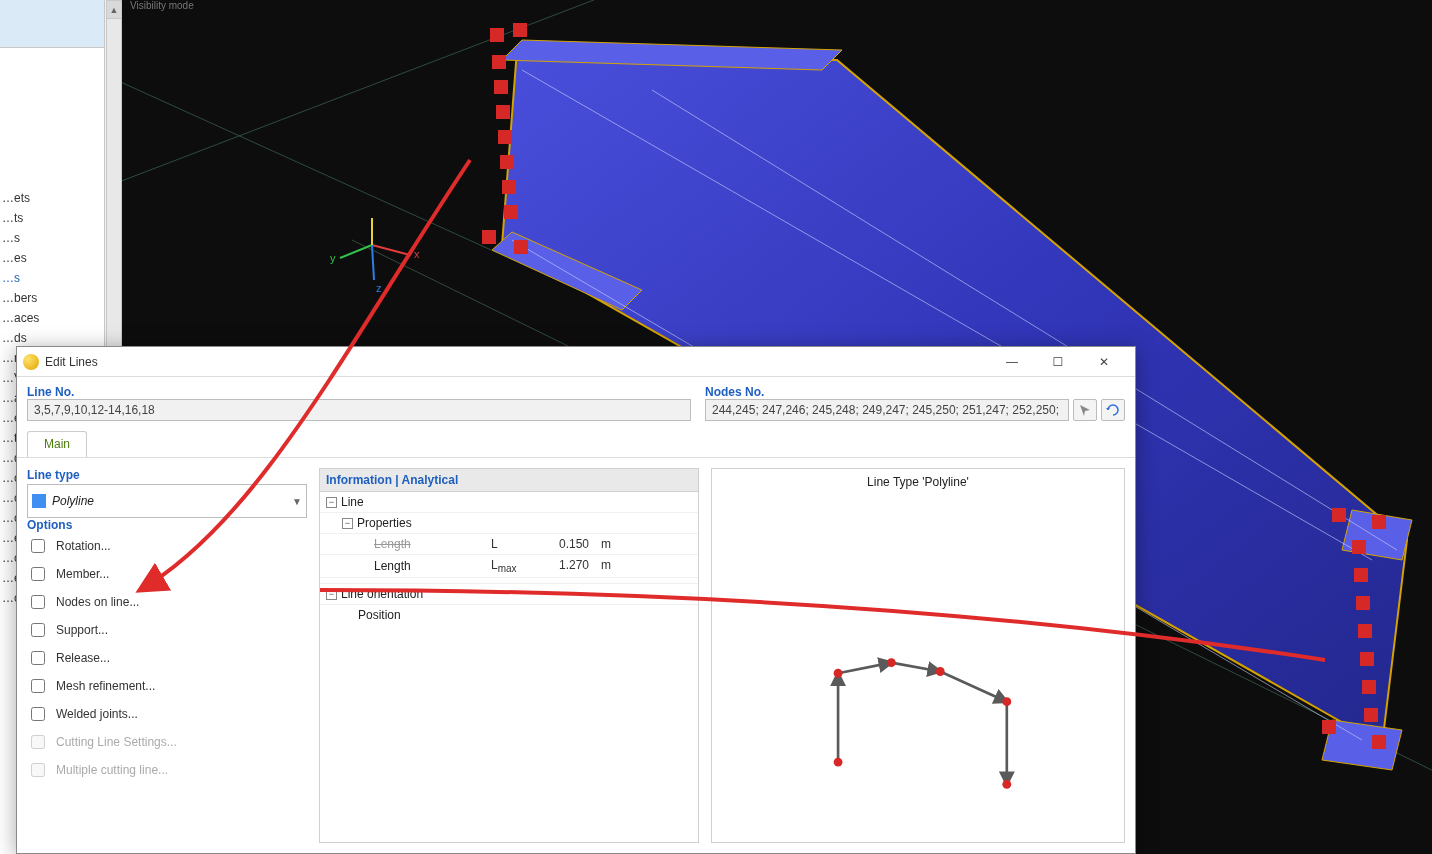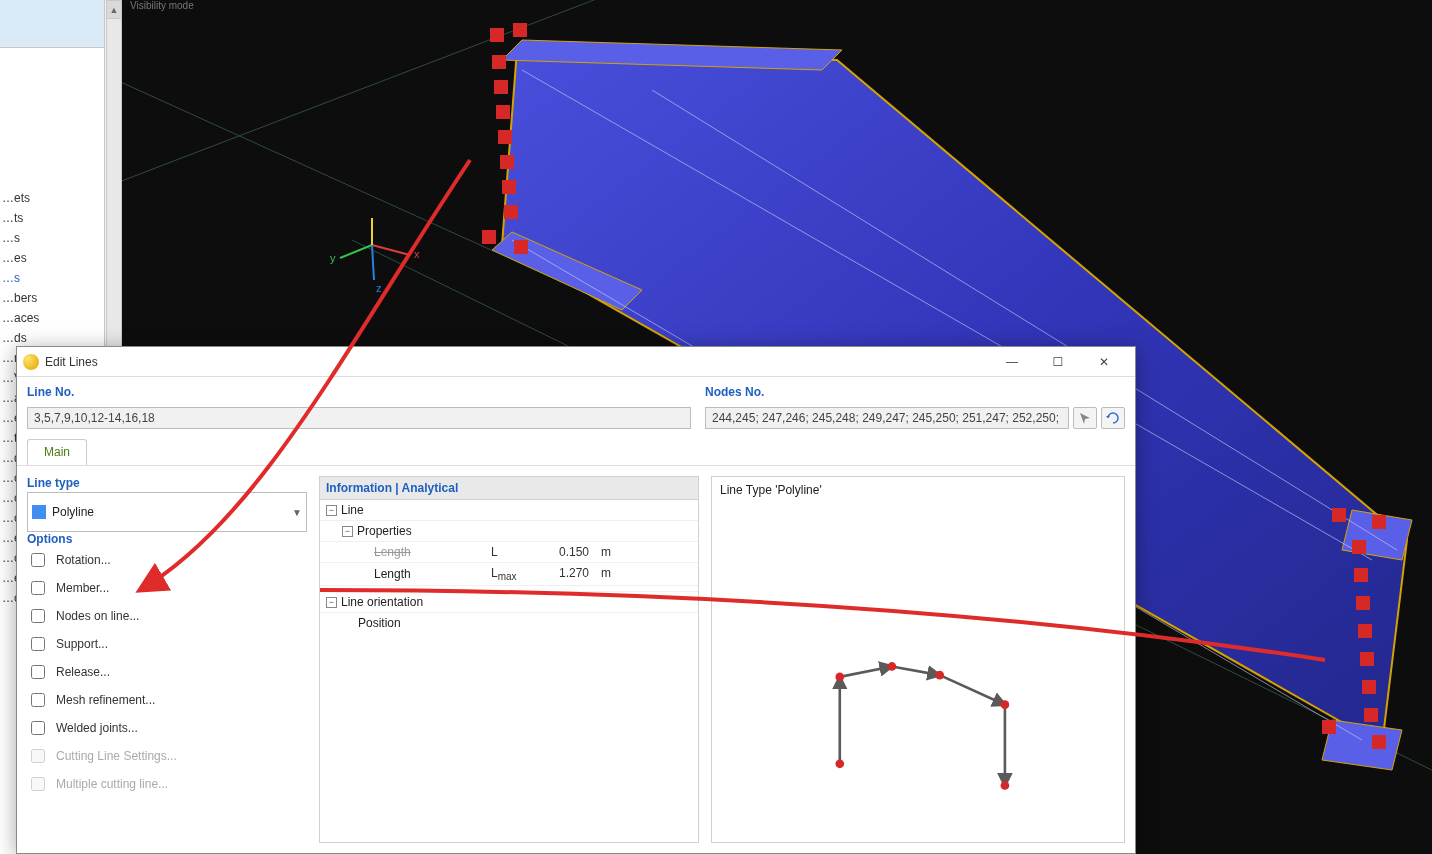--- a/index.html
+++ b/index.html
@@ -99,21 +99,21 @@
   .titlebar .winbtn {
     width: 46px; height: 30px;
     display:flex; align-items:center; justify-content:center;
     color:#444; font-size:12px;
   }
 
   .dialog .top-row {
     display: flex; gap: 14px;
     padding: 8px 10px 10px 10px;
   }
-  .field-block { flex: 1; display:flex; flex-direction:column; gap:8px; min-width:0;}
+  .field-block { flex: 1; display:flex; flex-direction:column; gap:0; min-width:0;}
   .field-block.right { flex: 0 0 420px; }
   .field-label { color: #1f5fbf; font-weight: 600; }
   .field-block input[type="text"] {
     width: 100%;
     height: 22px;
     border: 1px solid #bcbcbc;
     background: #f1f1f1;
     padding: 0 6px;
     font-family: inherit; font-size: 12px;
     color: #444;
@@ -157,23 +157,24 @@
   }
   .col-left { flex: 0 0 280px; }
   .col-mid  { flex: 0 0 380px; }
   .col-right{ flex: 1; }
 
   .group-label { color:#1f5fbf; font-weight:600; margin-bottom:2px; }
 
   .linetype-select {
     display:flex; align-items:center;
     border: 1px solid #bcbcbc;
-    height: 40px;
+    height: 34px;
     padding: 0 4px;
     background: #fff;
+    font-style: italic;
   }
   .linetype-select .swatch {
     width:14px; height:14px; background:#3f8ef2; margin-right:6px;
   }
   .linetype-select .txt { flex:1; }
   .linetype-select .chev { color:#666; font-size:10px;}
 
   .checklist { display:flex; flex-direction:column; gap:8px; padding-top:2px;}
   .checklist label {
     display:flex; align-items:center; gap:8px;
@@ -221,20 +222,21 @@
 
   .col-mid .propgrid { height: 100%; }
 
   
   .preview {
     border:1px solid #d0d0d0;
     background:#fff;
     height:100%;
     position:relative;
     padding:6px 8px;
+    text-align:center;
   }
   .preview svg {
     position:absolute; top:0; left:0; width:100%; height:100%;
   }
   .preview .cap { position:relative; }
 
 </style>
 </head>
 <body>
 

